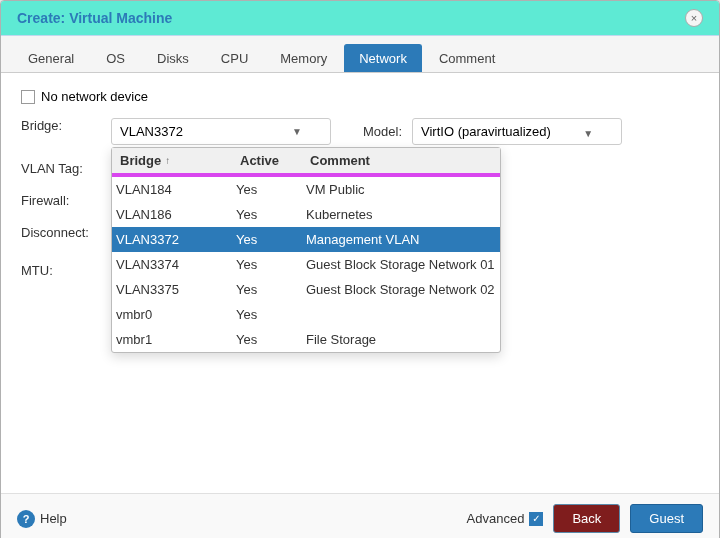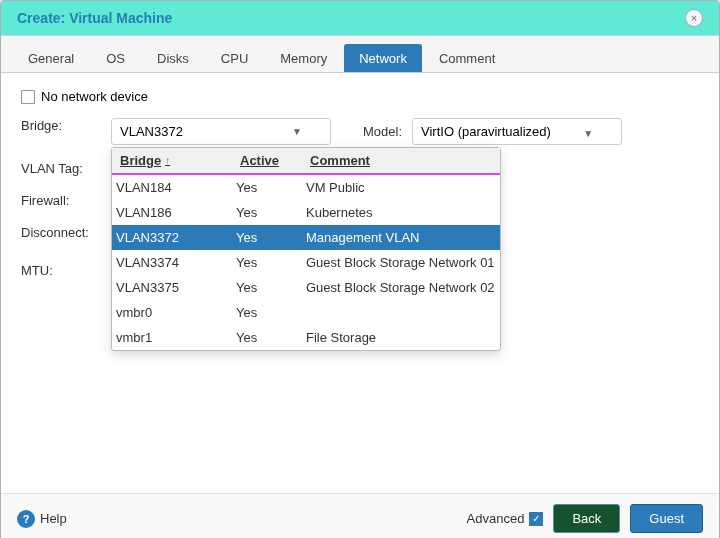--- a/index.html
+++ b/index.html
@@ -146,25 +146,24 @@
       border: 1px solid #bbb;
       border-radius: 3px;
       box-shadow: 0 4px 12px rgba(0,0,0,0.15);
       min-width: 390px;
       font-size: 13px;
     }
     .dropdown-header {
       display: grid;
       grid-template-columns: 120px 70px 1fr;
       background: #f0f0f0;
-      border-bottom: 2px solid #d946ef;
+      border-bottom: 4px solid #d946ef;
       padding: 5px 8px;
       font-weight: 600;
       color: #333;
-      text-decoration: underline;
     }
     .dropdown-header-col {
       display: flex;
       align-items: center;
       gap: 4px;
     }
     .sort-icon {
       font-size: 10px;
       color: #666;
     }
@@ -259,21 +258,21 @@
     }
     .btn {
       padding: 6px 18px;
       border-radius: 3px;
       border: 1px solid;
       cursor: pointer;
       font-size: 13px;
       font-weight: 500;
     }
     .btn-back {
-      background: #14532d;
+      background: #7f1d1d;
       border-color: #5a8aaa;
       color: #fff;
     }
     .btn-next {
       background: #2c7ab8;
       border-color: #1e6096;
       color: #fff;
     }
     .check-icon {
       width: 14px;

